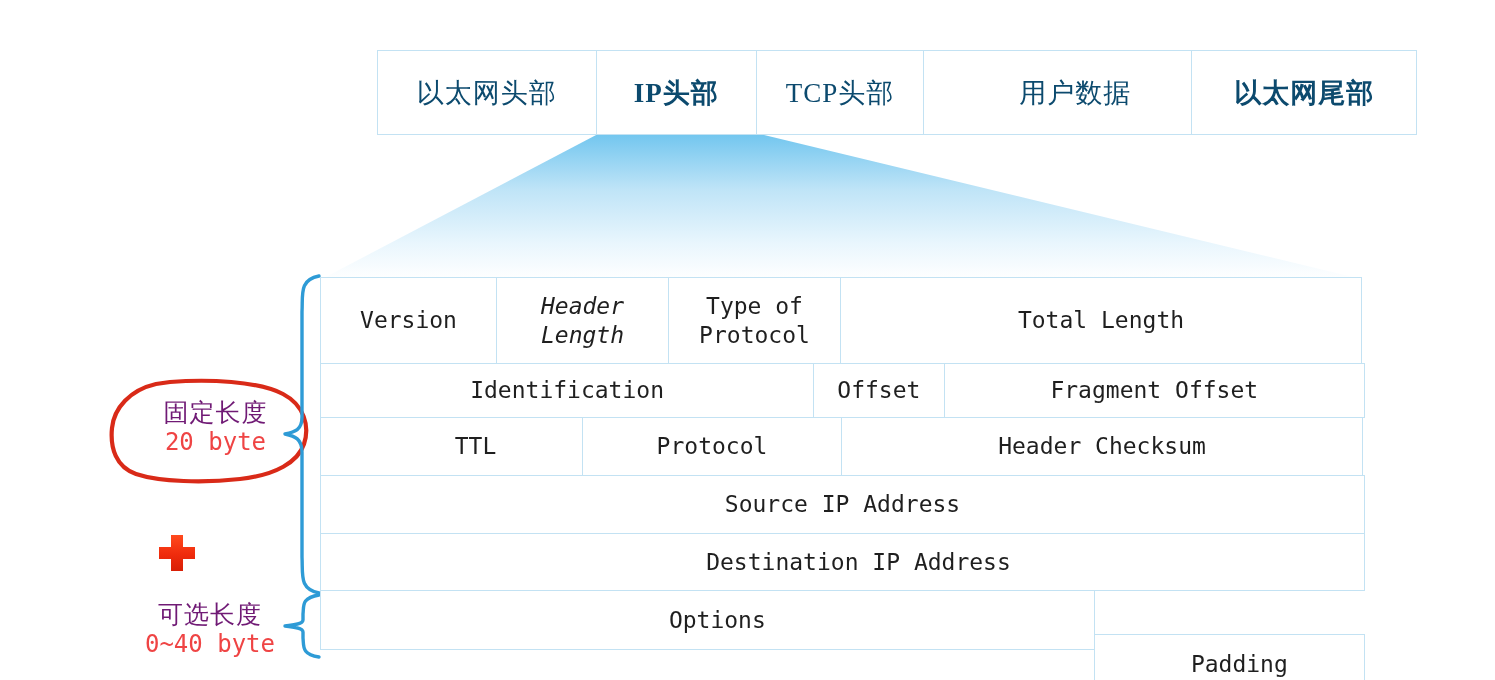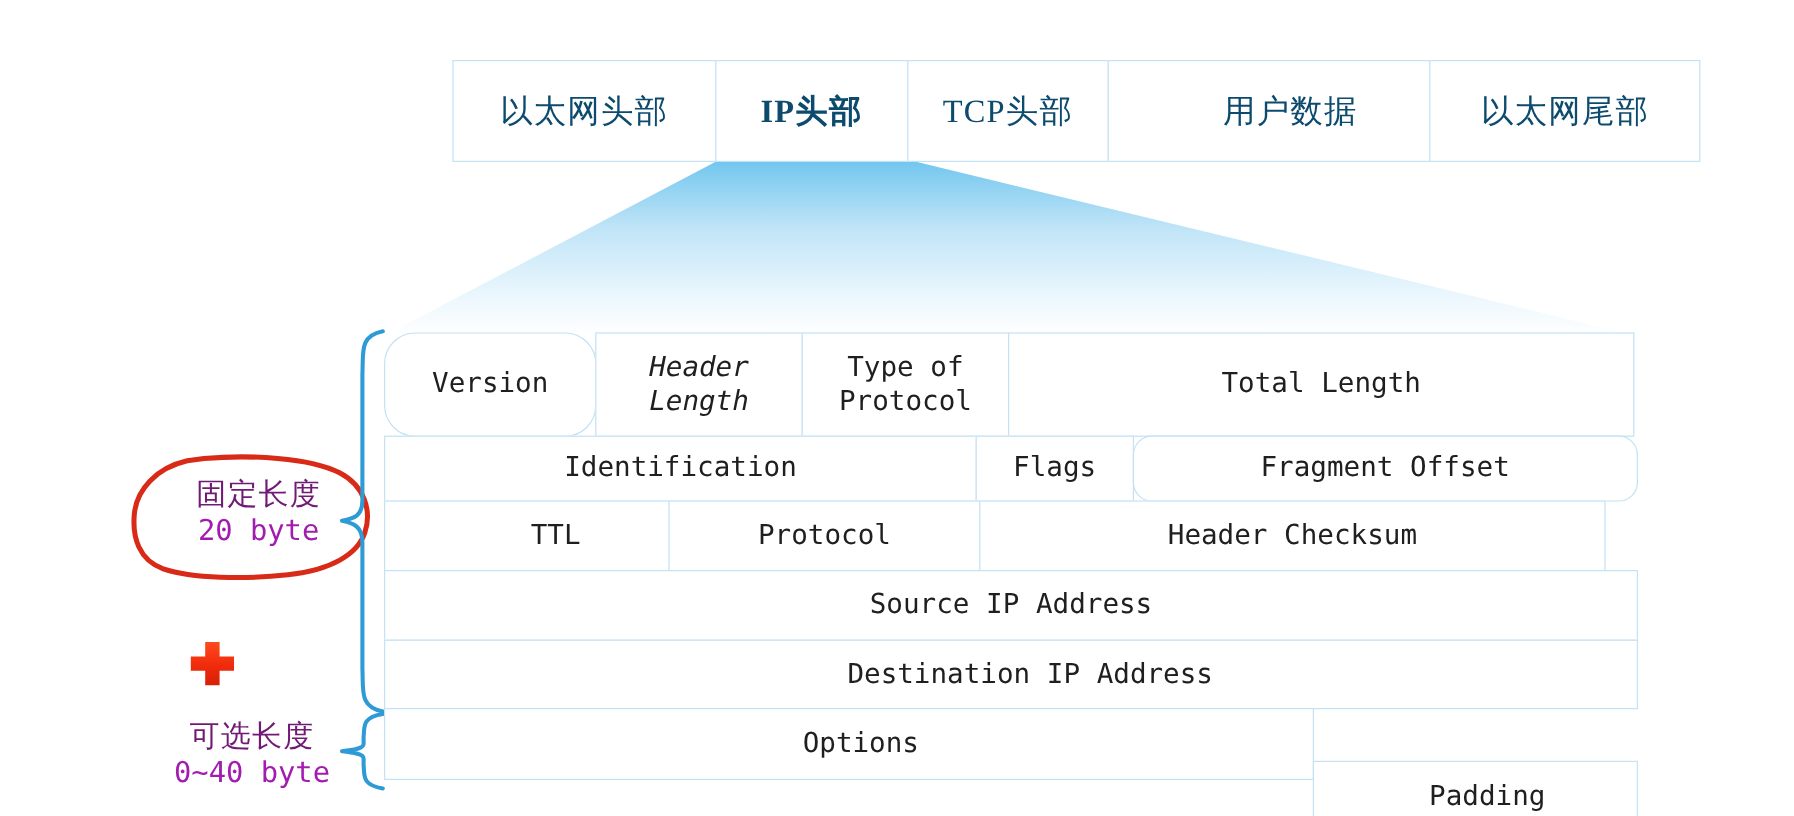--- a/index.html
+++ b/index.html
@@ -127,21 +127,21 @@
   .ann-line1 {
     font-family: Liberation Serif, serif;
     font-size: 25px;
     color: #701a75;
     letter-spacing: 1px;
     line-height: 1.18;
   }
   .ann-line2 {
     font-family: "DejaVu Sans Mono", "Liberation Mono", monospace;
     font-size: 24px;
-    color: #a21caf;
+    color: #ef4444;
     line-height: 1.18;
   }
 
   
   #red-circle {
     position: absolute;
     left: 108px;
     top: 378px;
     width: 205px;
     height: 108px;
@@ -159,51 +159,51 @@
   }
 </style>
 </head>
 <body>
 
 <div id="frame-table">
     <div class="frame-cell" style="width: 222px;">以太网头部</div>
     <div class="frame-cell bold" style="width: 163px;">IP头部</div>
     <div class="frame-cell" style="width: 170px;">TCP头部</div>
     <div class="frame-cell" style="width: 272px; padding-left: 35px;">用户数据</div>
-    <div class="frame-cell" style="width: 228px;">以太网尾部</div>
+    <div class="frame-cell" style="width: 228px; font-weight: bold;">以太网尾部</div>
   </div>
 
 <svg id="funnel" viewBox="0 0 1495 148" preserveAspectRatio="none" aria-hidden="true">
   <defs>
     <linearGradient id="funnelGrad" x1="0" y1="0" x2="0" y2="1">
       <stop offset="0%" stop-color="#72c6ef" stop-opacity="1"></stop>
       <stop offset="38%" stop-color="#bfe4f7" stop-opacity="1"></stop>
       <stop offset="75%" stop-color="#e9f6fd" stop-opacity="1"></stop>
       <stop offset="100%" stop-color="#ffffff" stop-opacity="1"></stop>
     </linearGradient>
   </defs>
   <polygon points="598,0 760,0 1365,146 320,146" fill="url(#funnelGrad)"></polygon>
 </svg>
 
 <div id="ip-table">
     <div class="ip-row">
-      <div class="ip-cell r1" style="width: 177px; border-radius: 26px;">Version</div>
+      <div class="ip-cell r1" style="width: 177px;">Version</div>
       <div class="ip-cell r1" style="width: 173px; font-style: italic;">Header
 Length</div>
       <div class="ip-cell r1" style="width: 173px;">Type of
 Protocol</div>
       <div class="ip-cell r1" style="width: 522px;">Total Length</div>
     </div>
     <div class="ip-row">
       <div class="ip-cell r2" style="width: 523px;">Identification</div>
-      <div class="ip-cell r2" style="width: 139px;">Flags</div>
-      <div class="ip-cell r2" style="width: 446px; border-radius: 16px;">Fragment Offset</div>
-    </div>
-    <div class="ip-row">
-      <div class="ip-cell r3" style="width: 238px; padding-left: 48px;">TTL</div>
+      <div class="ip-cell r2" style="width: 139px;">Offset</div>
+      <div class="ip-cell r2" style="width: 446px;">Fragment Offset</div>
+    </div>
+    <div class="ip-row">
+      <div class="ip-cell r3" style="width: 263px; padding-left: 48px;">TTL</div>
       <div class="ip-cell r3" style="width: 260px;">Protocol</div>
       <div class="ip-cell r3" style="width: 522px;">Header Checksum</div>
     </div>
     <div class="ip-row">
       <div class="ip-cell r4" style="width: 1045px;">Source IP Address</div>
     </div>
     <div class="ip-row">
       <div class="ip-cell r5" style="width: 1045px; padding-left: 32px;">Destination IP Address</div>
     </div>
     <div class="ip-row">

